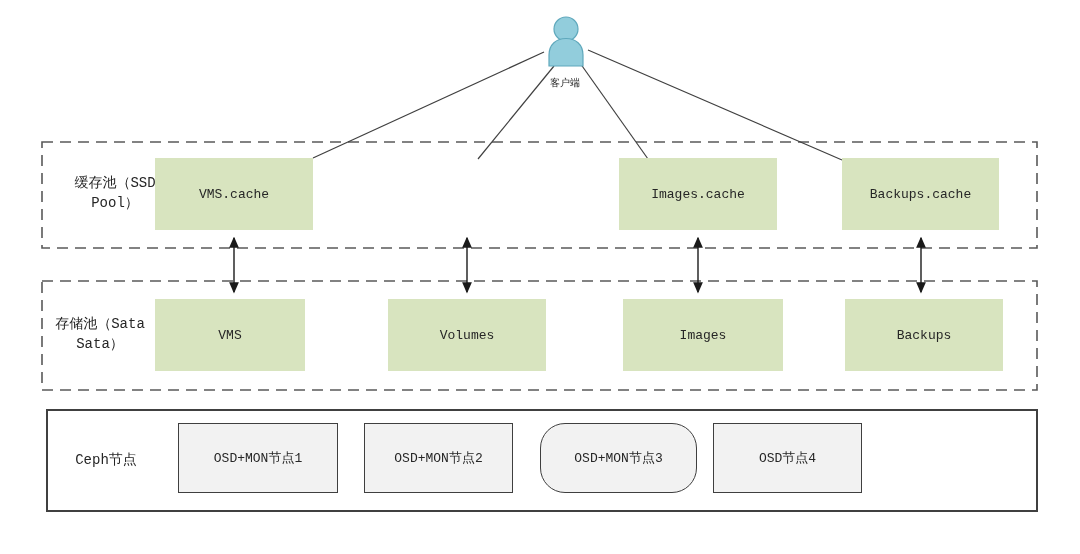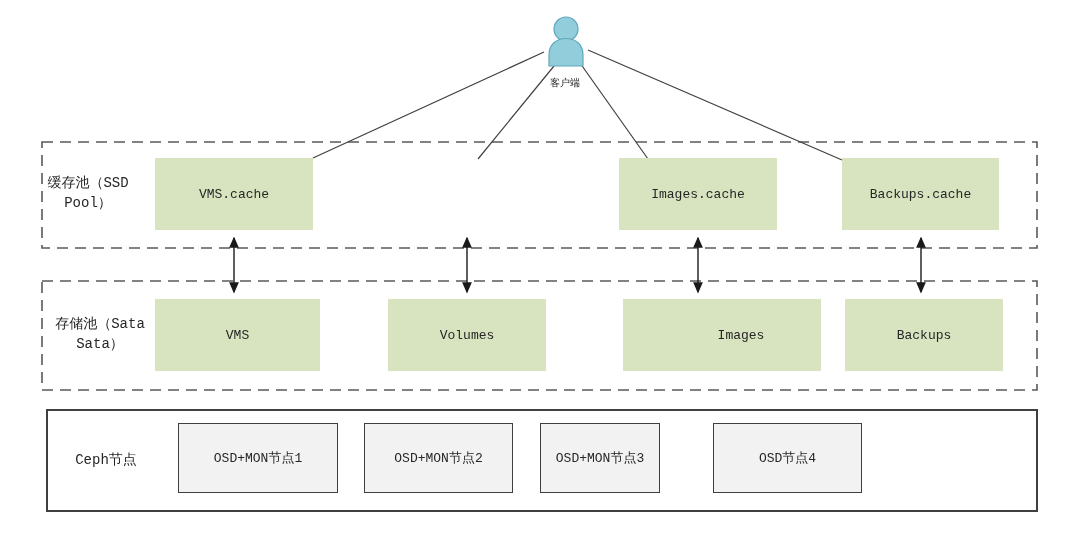--- a/index.html
+++ b/index.html
@@ -41,31 +41,31 @@
     display:flex;align-items:center;justify-content:center;
     font-size:13px;color:#262626;
     top:423px;height:70px;
   }
   
   .cb0{left:155px;top:158px;width:158px;}
   .cb1{left:388px;top:158px;width:158px;}
   .cb2{left:619px;top:158px;width:158px;}
   .cb3{left:842px;top:158px;width:157px;}
   
-  .sb0{left:155px;top:299px;width:165px;}
+  .sb0{left:155px;top:299px;width:150px;}
   .sb1{left:388px;top:299px;width:158px;}
-  .sb2{left:623px;top:299px;width:160px;padding-left:38px;}
+  .sb2{left:623px;top:299px;width:160px;}
   .sb3{left:845px;top:299px;width:158px;}
   
   .nb0{left:178px;width:160px;}
   .nb1{left:364px;width:149px;}
-  .nb2{left:540px;width:120px;}
+  .nb2{left:540px;width:157px;border-radius:25px;}
   .nb3{left:713px;width:149px;}
   .nb4{left:888px;width:128px;}
-  .cache-label{left:32px;top:173px;width:112px;}
+  .cache-label{left:59px;top:173px;width:112px;}
   .storage-label{left:44px;top:314px;width:112px;}
   .ceph-label{left:50px;top:450px;width:112px;}
 </style>
 </head>
 <body>
 
 <div class="stage">
 
   <svg class="overlay" width="1080" height="554" viewBox="0 0 1080 554">
     <defs>

